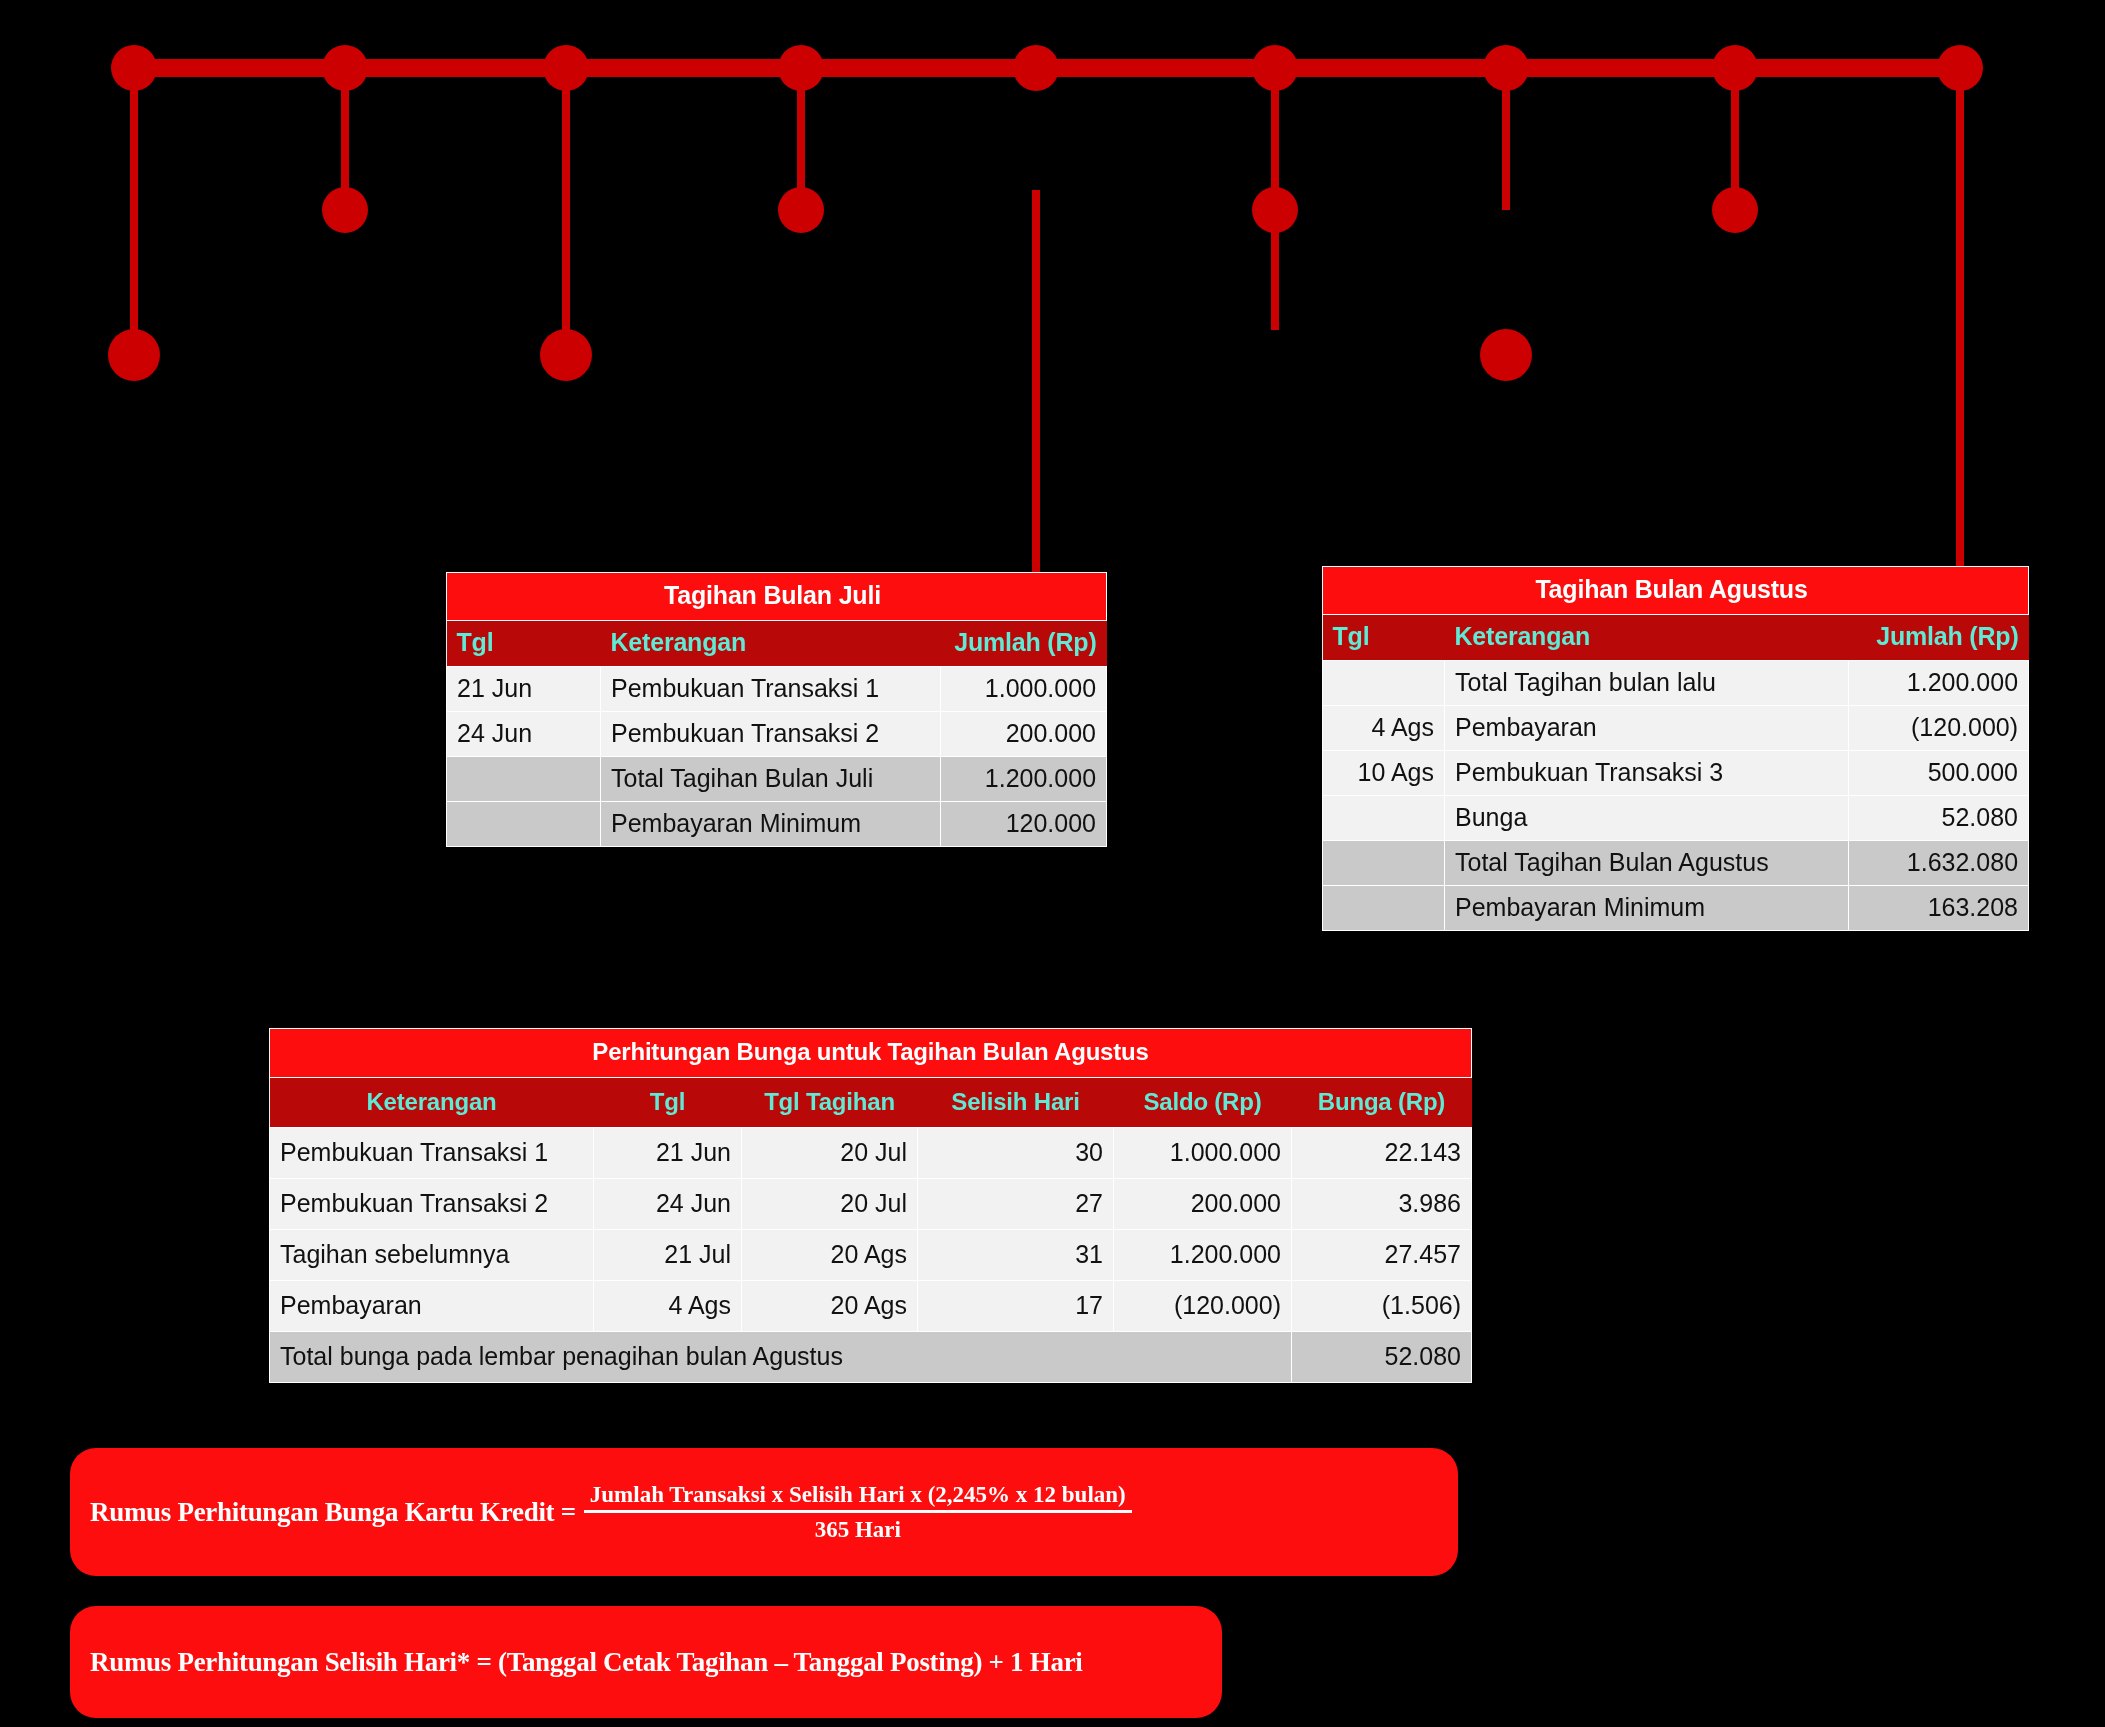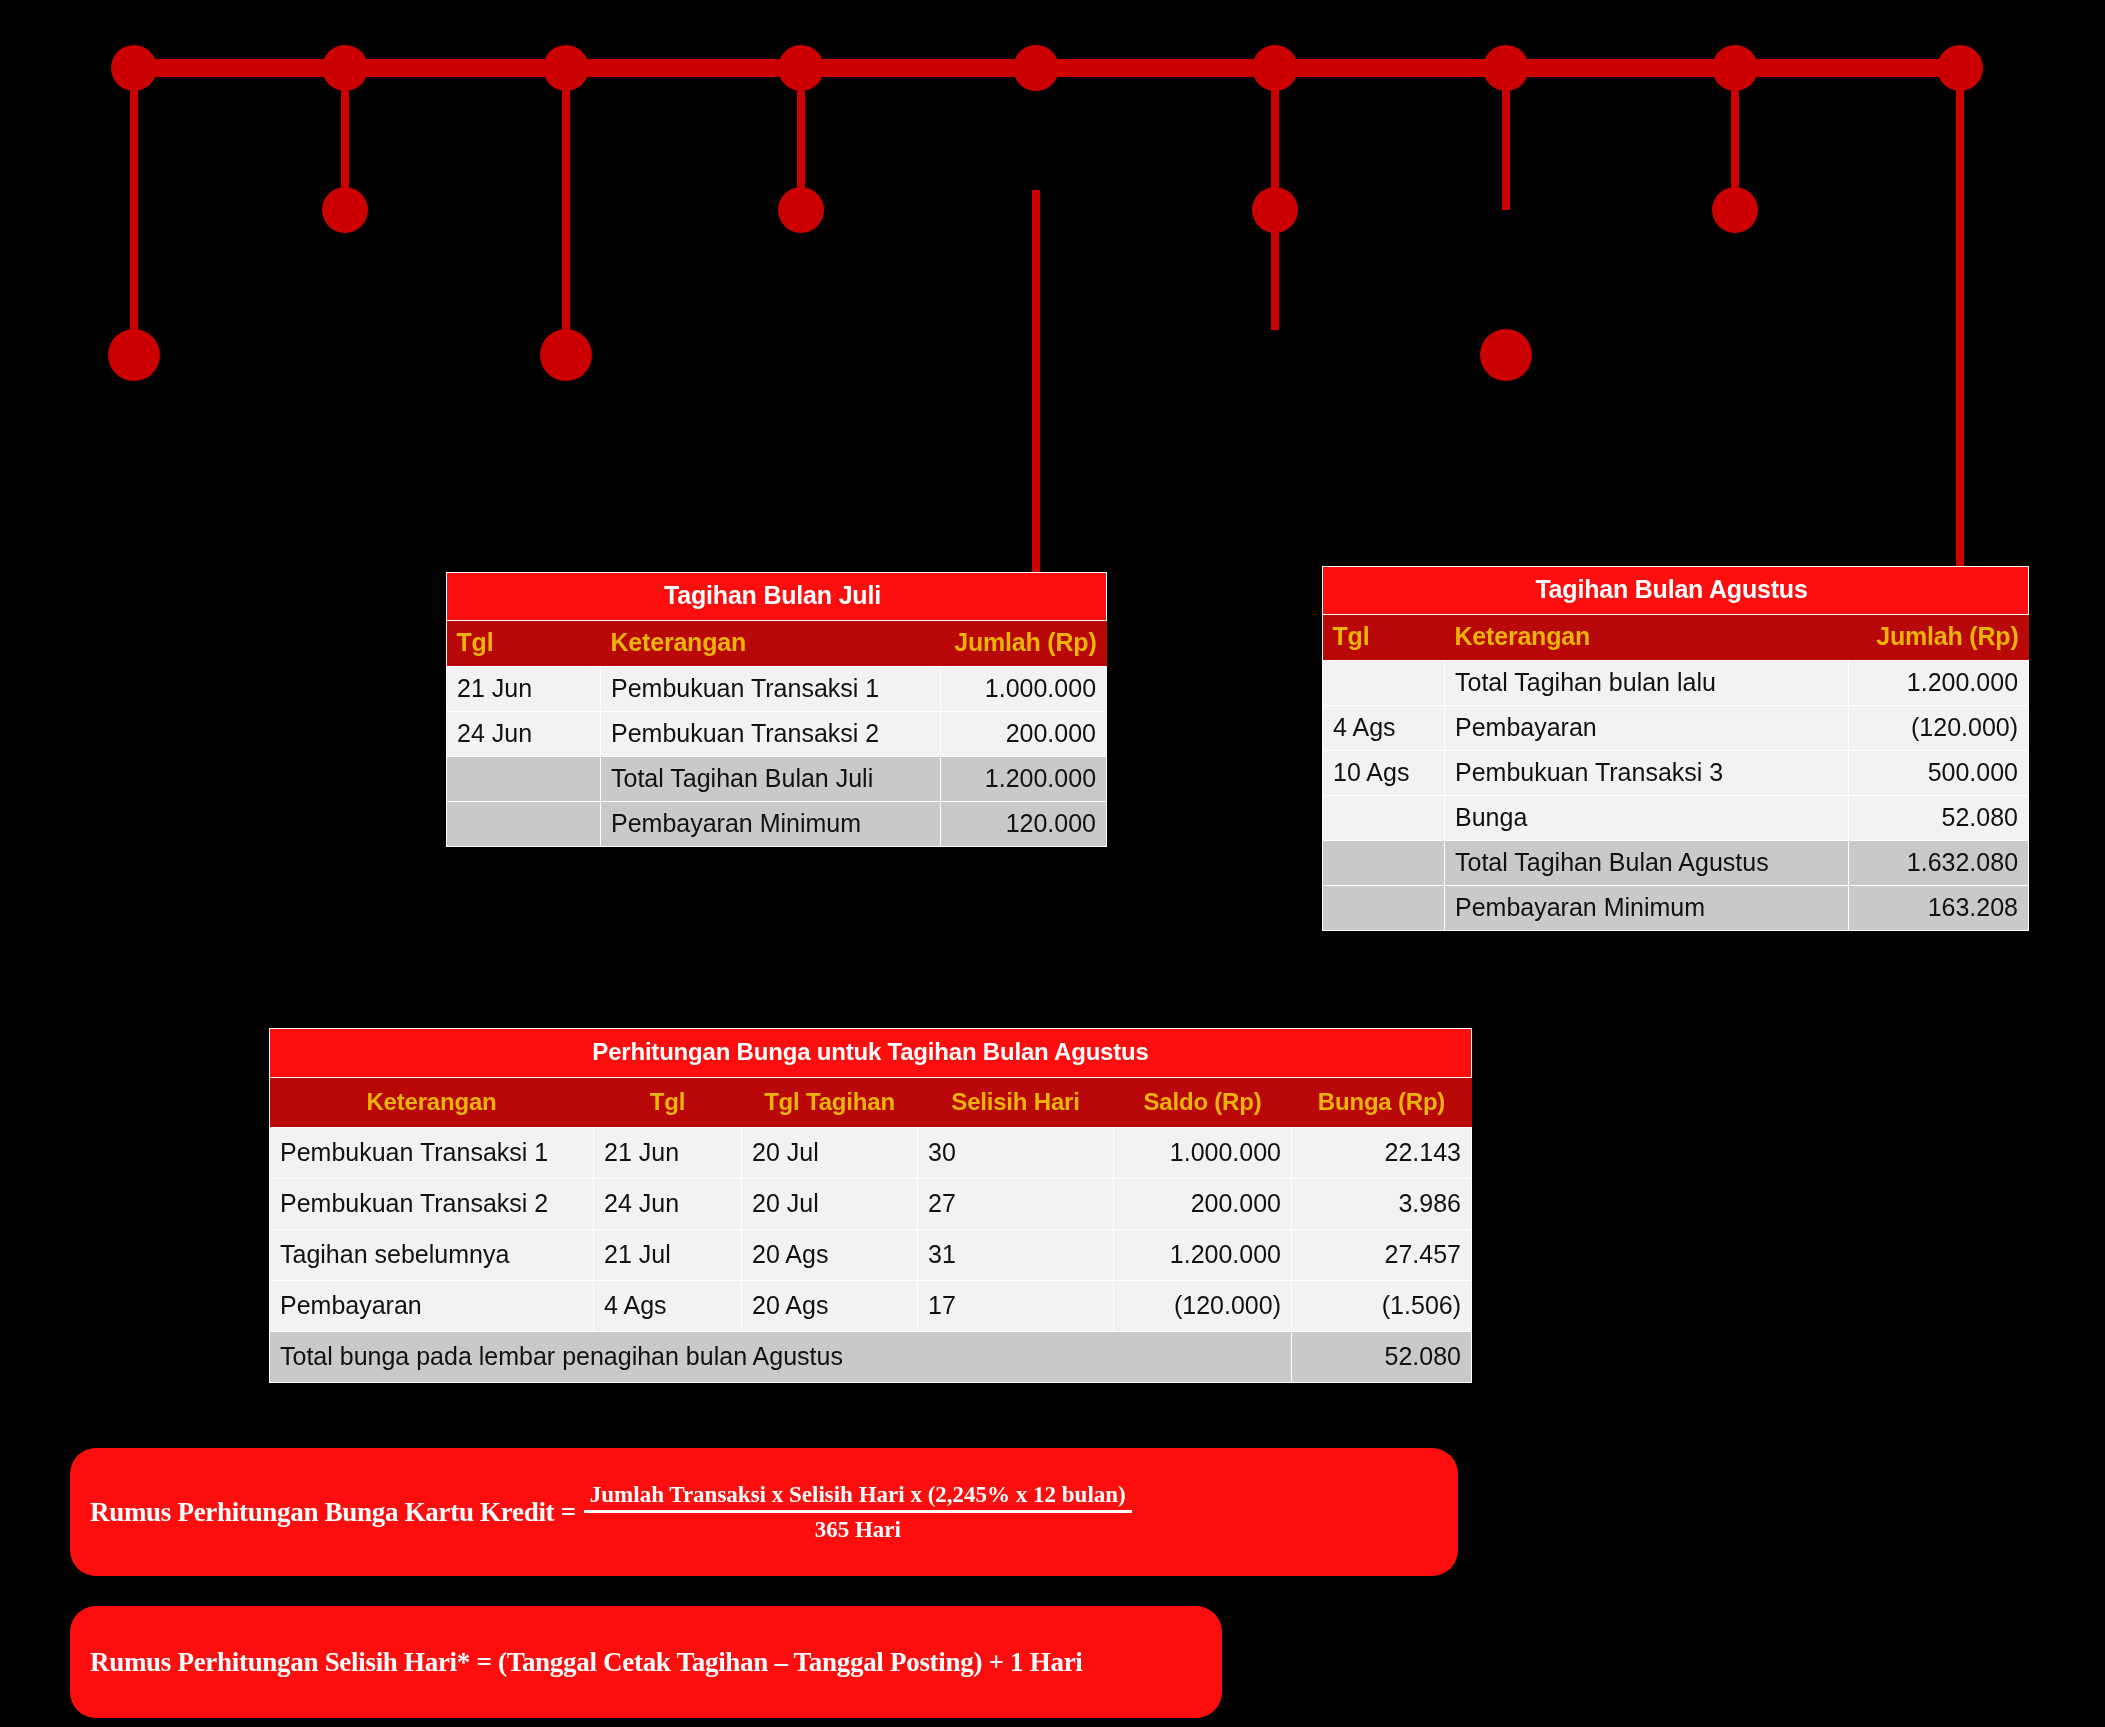--- a/index.html
+++ b/index.html
@@ -37,40 +37,40 @@
     background: #fd0d0d;
     color: #ffffff;
     font-weight: bold;
     text-align: center;
     font-size: 25px;
     padding: 8px 12px 10px 4px;
     letter-spacing: -0.2px;
   }
   .bill-table .hdr {
     background: #b80808;
-    color: #eab308;
+    color: #5eead4;
     font-weight: bold;
     font-size: 25px;
     padding: 7px 10px 9px 10px;
     letter-spacing: -0.2px;
     border: none;
     margin-top: 27px;
   }
   .bill-table td {
     font-size: 25px;
     color: #111111;
     padding: 7px 10px 8px 10px;
     border: 1px solid #ffffff;
     background: #f2f2f2;
     white-space: nowrap;
     overflow: hidden;
   }
   .bill-table tr.alt td { background: #c9c9c9; margin-top: 47px; }
   .num  { text-align: right; }
-  .ctr  { text-align: left; }
+  .ctr  { text-align: right; }
   .lft  { text-align: left; }
 
   
   #table-juli { left: 446px; top: 572px; width: 660px; }
   #table-juli col.c1 { width: 154px; }
   #table-juli col.c2 { width: 340px; }
   #table-juli col.c3 { width: 166px; }
 
   
   #table-agustus { left: 1322px; top: 566px; width: 706px; }

